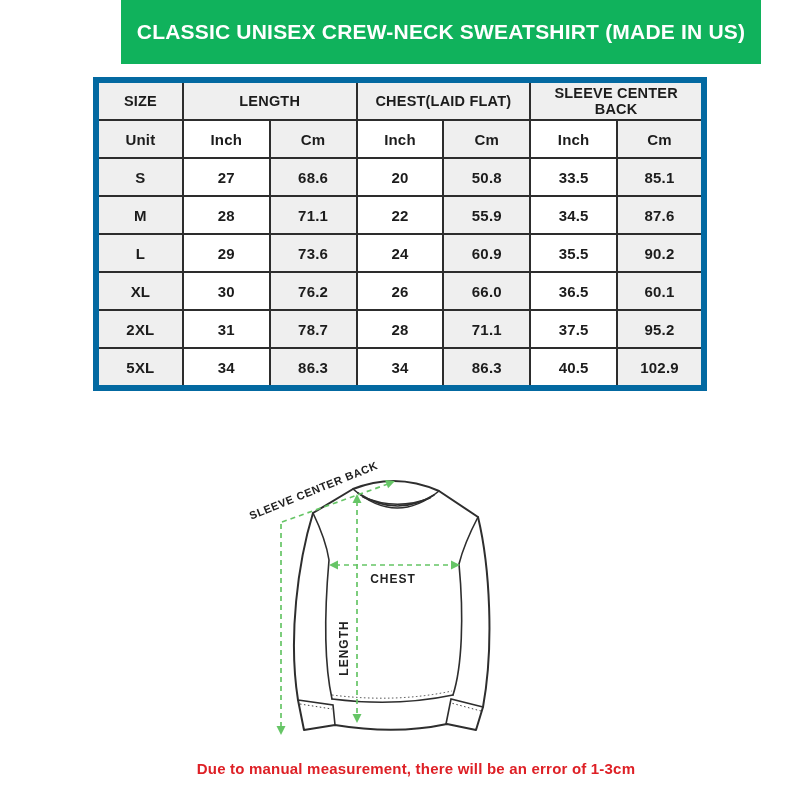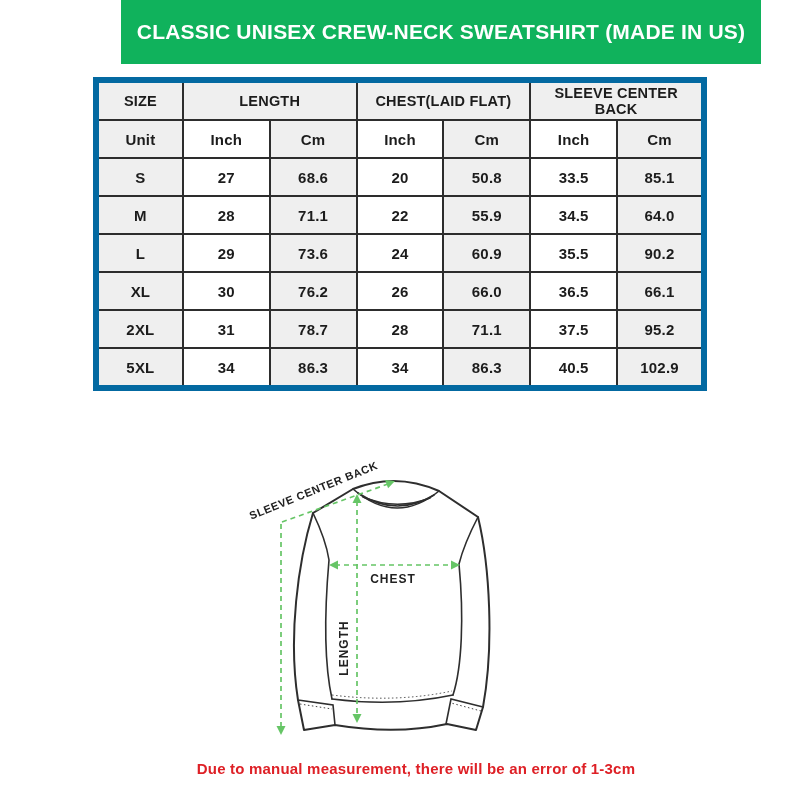--- a/index.html
+++ b/index.html
@@ -72,39 +72,39 @@
       <td>33.5</td>
       <td>85.1</td>
     </tr>
     <tr>
       <td>M</td>
       <td>28</td>
       <td>71.1</td>
       <td>22</td>
       <td>55.9</td>
       <td>34.5</td>
-      <td>64.0</td>
+      <td>87.6</td>
     </tr>
     <tr>
       <td>L</td>
       <td>29</td>
       <td>73.6</td>
       <td>24</td>
       <td>60.9</td>
       <td>35.5</td>
       <td>90.2</td>
     </tr>
     <tr>
       <td>XL</td>
       <td>30</td>
       <td>76.2</td>
       <td>26</td>
       <td>66.0</td>
       <td>36.5</td>
-      <td>66.1</td>
+      <td>60.1</td>
     </tr>
     <tr>
       <td>2XL</td>
       <td>31</td>
       <td>78.7</td>
       <td>28</td>
       <td>71.1</td>
       <td>37.5</td>
       <td>95.2</td>
     </tr>

